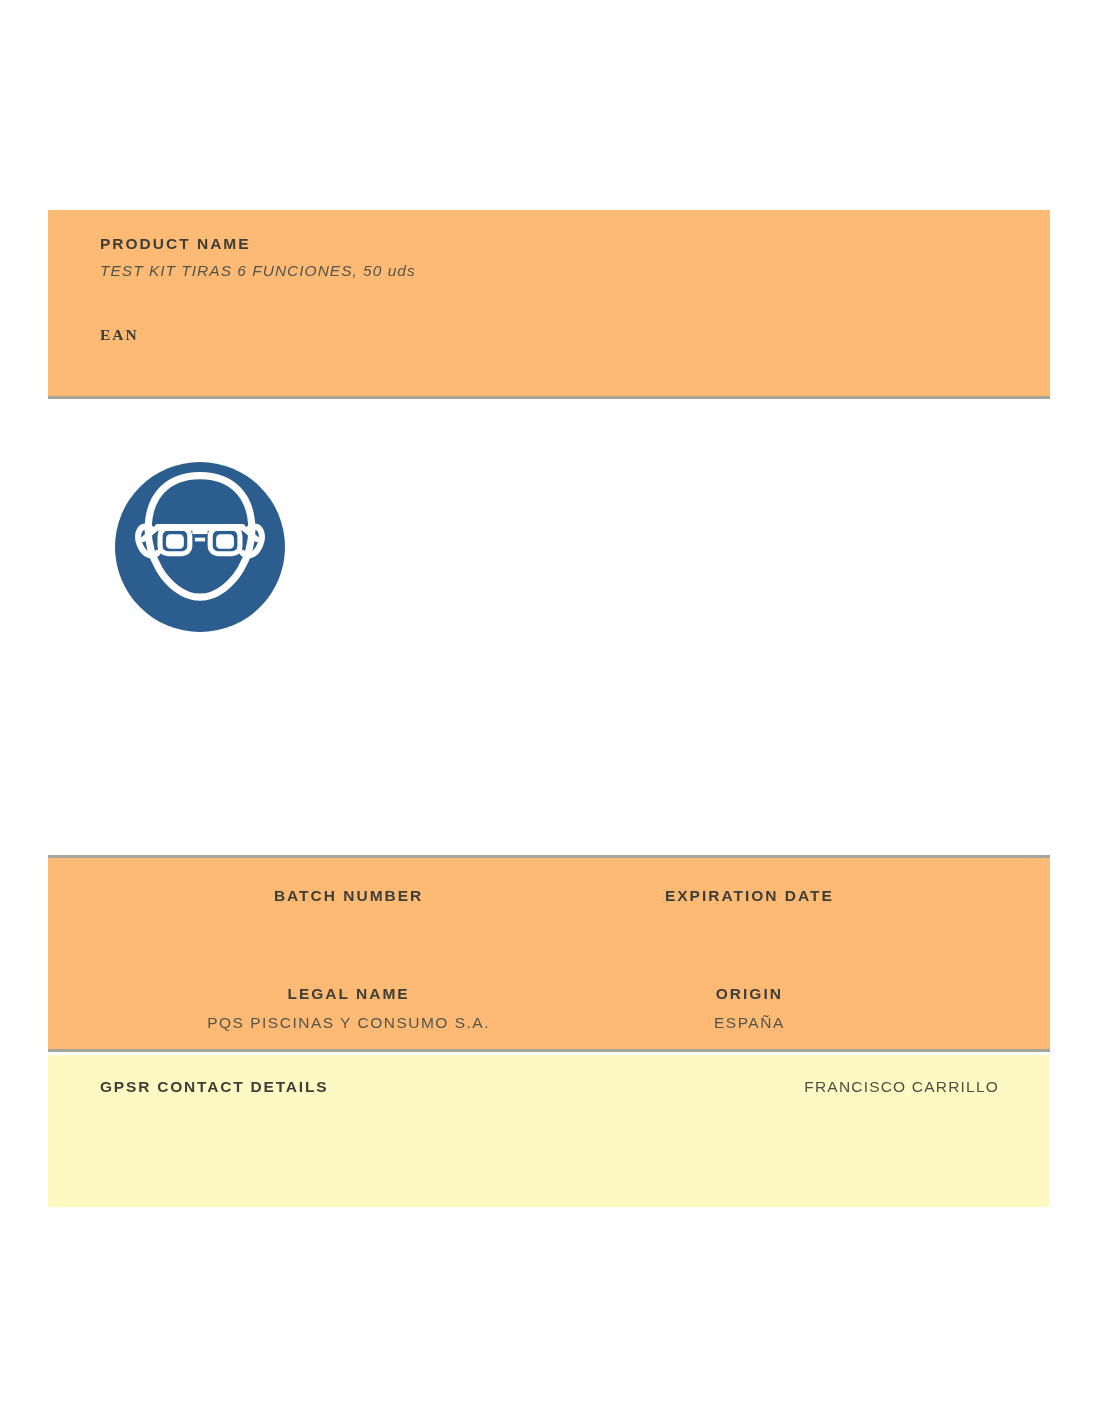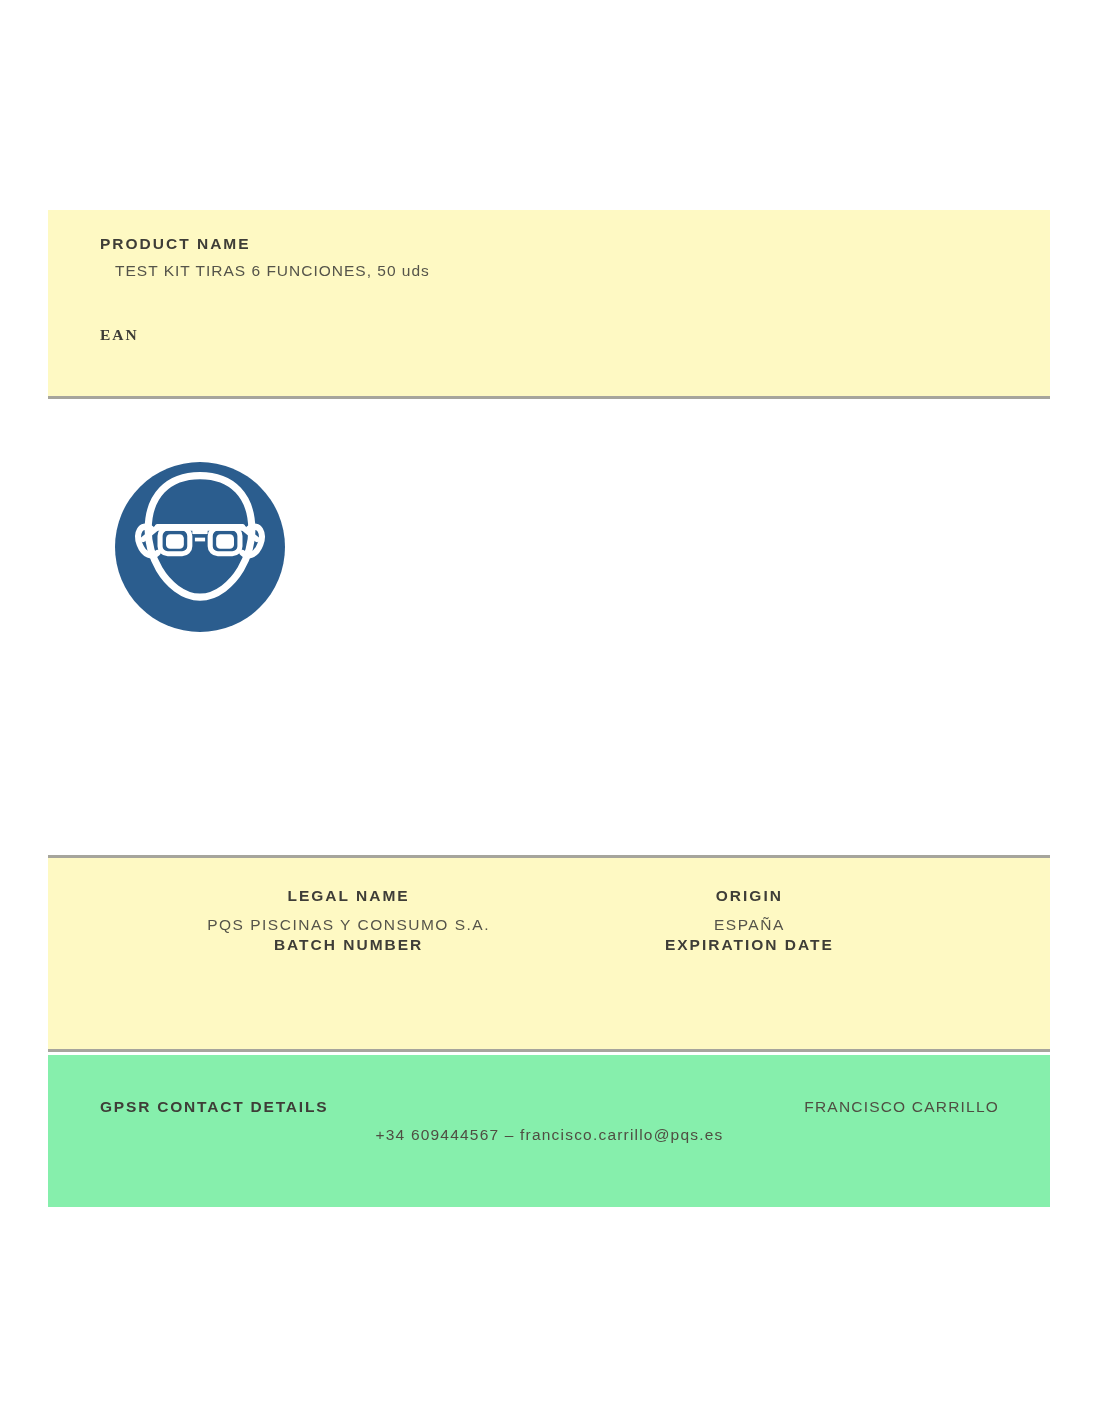--- a/index.html
+++ b/index.html
@@ -13,21 +13,21 @@
     position: relative;
     font-family: "Liberation Sans", "DejaVu Sans", sans-serif;
     color: #55544a;
     overflow: hidden;
   }
   .card {
     position: absolute;
     left: 48px;
     width: 1002px;
     box-sizing: border-box;
-    background: #fef9c3;
+    background: #fdba74;
   }
   .card-product {
     top: 210px;
     height: 189px;
     border-bottom: 3px solid #a6a59c;
     padding: 24px 52px 0 52px;
   }
   .field-label {
     font-size: 15.5px;
     font-weight: bold;
@@ -35,21 +35,21 @@
     line-height: 20px;
     color: #3e3d37;
   }
   .field-value {
     font-size: 15.5px;
     letter-spacing: 1px;
     line-height: 20px;
     color: #55544a;
   }
   .card-product .field-label { margin: 0 0 7px 0; }
-  .card-product .v1 { margin: 0 0 44px 15px; }
+  .card-product .v1 { margin: 0 0 44px 0; font-style: italic; }
   .card-product .l2 { margin: 0 0 9px 0; font-family: Liberation Serif, serif; }
 
   .safety-icon {
     position: absolute;
     left: 115px;
     top: 462px;
     width: 170px;
     height: 170px;
   }
   .safety-icon svg { display: block; width: 100%; height: 100%; }
@@ -67,22 +67,22 @@
   }
   .details-row .cell {
     text-align: center;
   }
   .row-1 { margin-bottom: 69px; }
   .details-row .field-value { margin-top: 9px; letter-spacing: 1.5px; }
 
   .card-contact {
     top: 1055px;
     height: 152px;
-    background: #86efac;
-    padding: 38px 51px 0 52px;
+    background: #fef9c3;
+    padding: 18px 51px 0 52px;
   }
   .contact-line {
     line-height: 28px;
     font-size: 15.5px;
     letter-spacing: 1.2px;
     color: #4f4e42;
   }
   .contact-top {
     display: flex;
     justify-content: space-between;
@@ -127,43 +127,42 @@
 
     <rect x="56" y="39" width="17.5" height="15" rx="4.5" fill="none" stroke="#ffffff" stroke-width="3"></rect>
     <rect x="59.5" y="42.5" width="10.5" height="8.5" rx="2.5" fill="#ffffff"></rect>
 
     <rect x="45.5" y="40" width="9" height="2.4" fill="#ffffff"></rect>
     <rect x="47" y="44.5" width="6" height="2.2" fill="#ffffff"></rect>
   </svg>
 </div>
 
 <div class="card card-details">
+  <div class="details-row row-1">
+    <div class="cell">
+      <div class="field-label">BATCH NUMBER</div>
+      <div class="field-value"></div>
+    </div>
+    <div class="cell">
+      <div class="field-label">EXPIRATION DATE</div>
+      <div class="field-value"></div>
+    </div>
+    <div class="cell"></div>
+  </div>
   <div class="details-row row-2">
     <div class="cell">
       <div class="field-label">LEGAL NAME</div>
       <div class="field-value">PQS PISCINAS Y CONSUMO S.A.</div>
     </div>
     <div class="cell">
       <div class="field-label">ORIGIN</div>
       <div class="field-value">ESPAÑA</div>
     </div>
     <div class="cell"></div>
   </div>
-  <div class="details-row row-1">
-    <div class="cell">
-      <div class="field-label">BATCH NUMBER</div>
-      <div class="field-value"></div>
-    </div>
-    <div class="cell">
-      <div class="field-label">EXPIRATION DATE</div>
-      <div class="field-value"></div>
-    </div>
-    <div class="cell"></div>
-  </div>
 </div>
 
 <div class="card card-contact">
   <div class="contact-top">
     <div class="contact-label">GPSR CONTACT DETAILS</div>
     <div class="contact-line contact-right">FRANCISCO CARRILLO</div>
   </div>
-  <div class="contact-line contact-right">+34 609444567 – francisco.carrillo@pqs.es</div>
 </div>
 
 </body></html>

